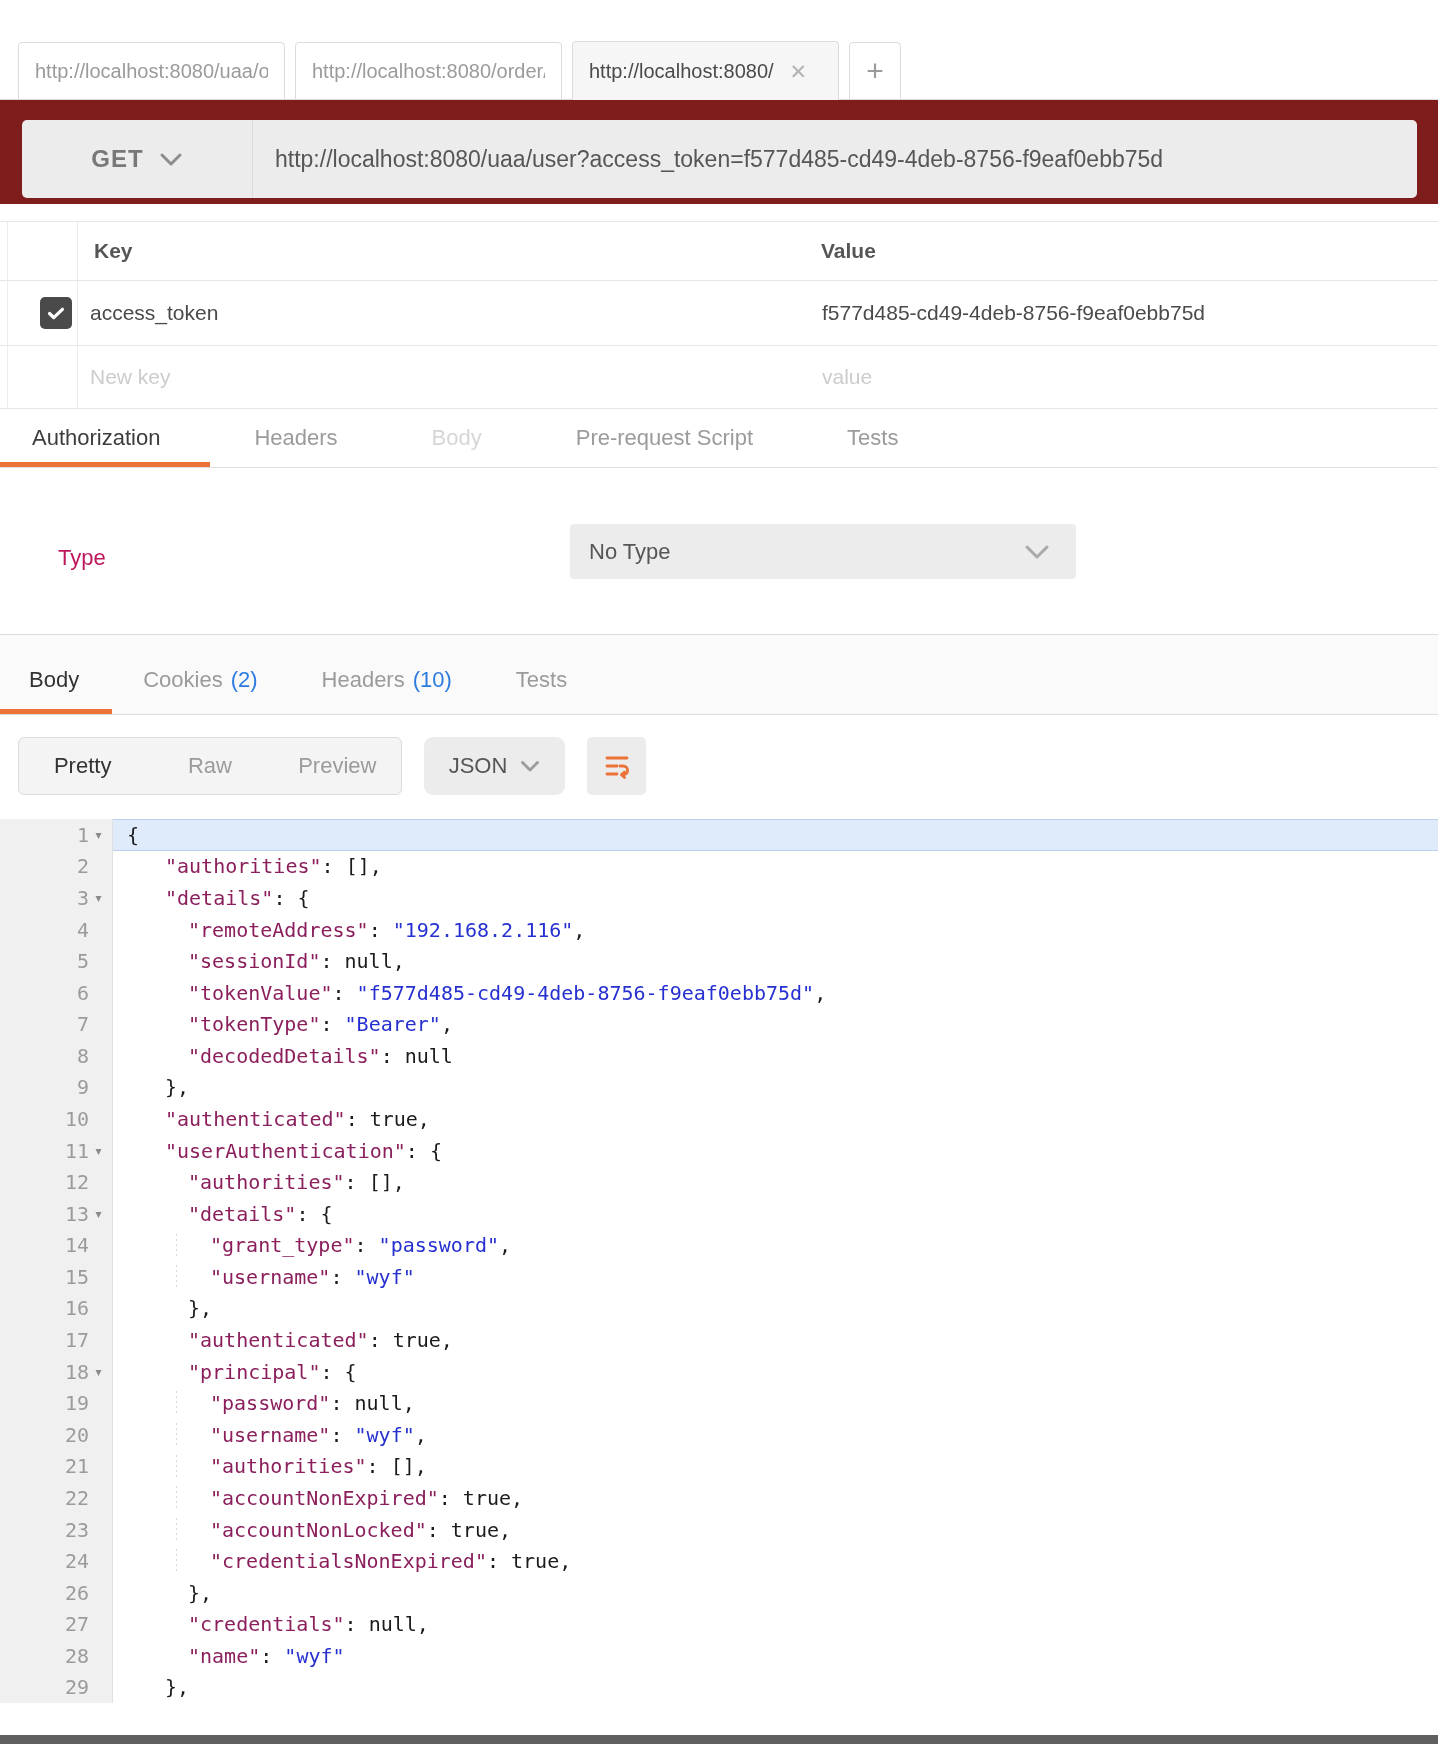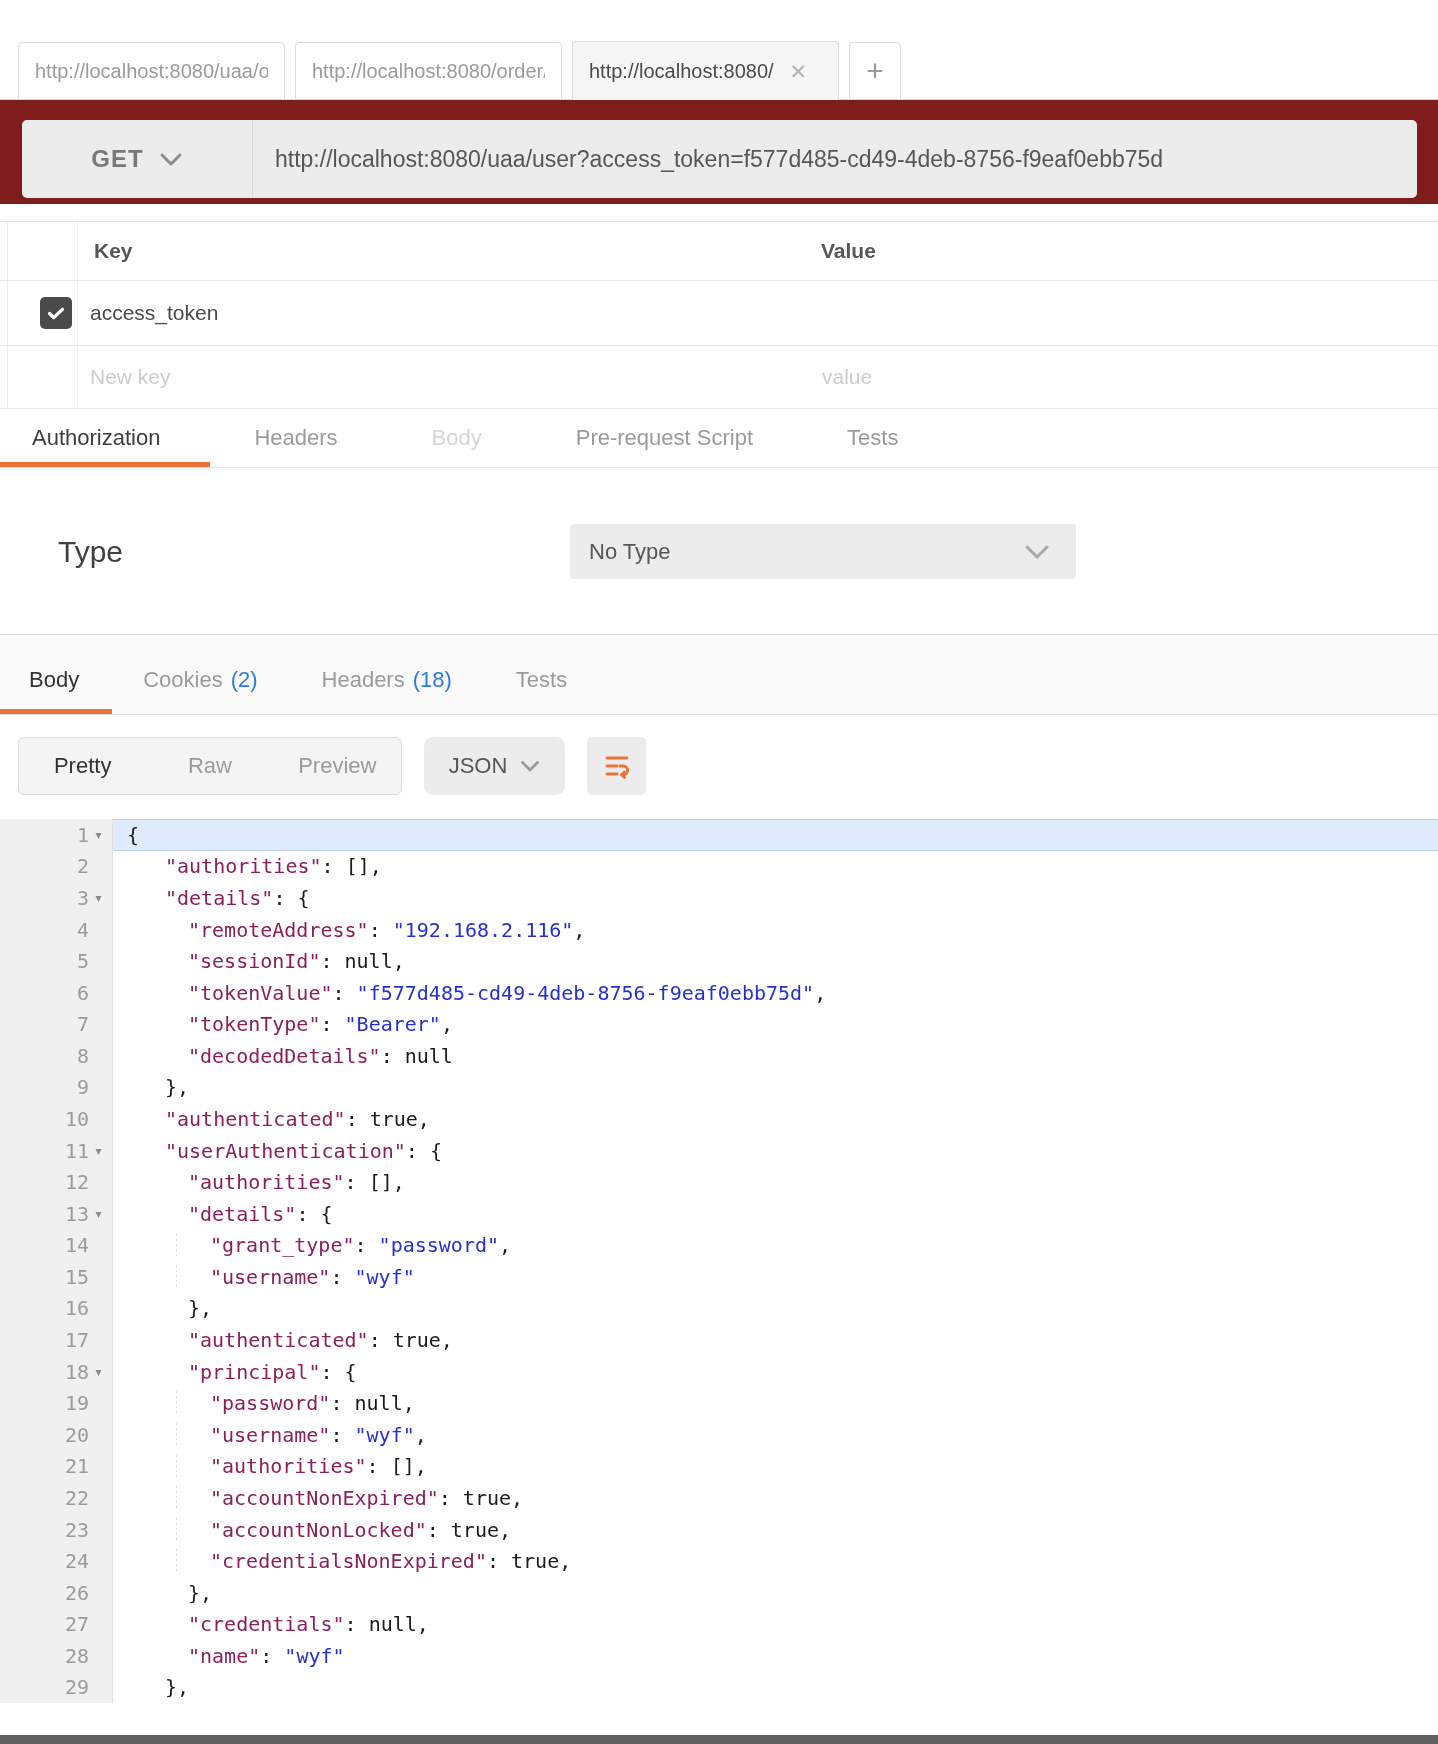--- a/index.html
+++ b/index.html
@@ -51,22 +51,22 @@
   
   .reqtabs { height: 59px; border-bottom: 1px solid #e0e0e0; display: flex; align-items: center;
     padding-left: 32px; position: relative; gap: 32px; }
   .reqtab { font-size: 22px; color: #9b9b9b; margin-right: 62px; }
   .reqtab.active { color: #3d3d3d; }
   .reqtab.dim { color: #d6d6d6; }
   .underline-req { position: absolute; left: 0; bottom: 0; width: 210px; height: 5px; background: #ED7237; }
 
   
   .authpanel { height: 166px; position: relative; background: #fff; }
-  .auth-type-label { position: absolute; left: 58px; top: 56px; height: 55px; display: flex;
-    align-items: center; font-size: 30px; color: #404040; }
+  .auth-type-label { position: absolute; left: 58px; top: 62px; height: 55px; display: flex;
+    align-items: center; font-size: 22px; color: #be185d; }
   .auth-dropdown { position: absolute; left: 570px; top: 56px; width: 506px; height: 55px;
     background: #ececec; border-radius: 4px; display: flex; align-items: center;
     padding: 0 26px 0 19px; }
   .auth-dropdown .val { flex: 1; font-size: 22px; color: #565656; }
 
   
   .resptabs { height: 81px; background: #fafafa; border-top: 1px solid #dcdcdc;
     border-bottom: 1px solid #dcdcdc; display: flex; align-items: center;
     padding: 10px 0 0 29px; position: relative; }
   .resptab { font-size: 22px; color: #9b9b9b; margin-right: 64px; }
@@ -157,20 +157,21 @@
     <div class="prow prow1">
       <div class="c0"></div>
       <div class="c1">
         <div class="checkbox">
           <svg width="22" height="22" viewBox="0 0 24 24">
               <path d="M5 12.5l4.5 4.5L19 8" stroke="#fff" stroke-width="3.6" fill="none" stroke-linecap="round" stroke-linejoin="round"></path>
             </svg>
         </div>
       </div>
       <div class="c2 cell">access_token</div>
+      <div class="c3 cell">f577d485-cd49-4deb-8756-f9eaf0ebb75d</div>
     </div>
     <div class="prow prow2">
       <div class="c0"></div>
       <div class="c1"></div>
       <div class="c2 cell placeholder">New key</div>
       <div class="c3 cell placeholder">value</div>
     </div>
   </div>
 
   <div class="reqtabs">
@@ -188,21 +189,21 @@
       <span class="val">No Type</span>
       <svg class="chev" width="26" height="16" viewBox="0 0 26 16">
           <path d="M3 3l10 10L23 3" stroke="#a9a9a9" stroke-width="3" fill="none" stroke-linecap="round" stroke-linejoin="round"></path>
         </svg>
     </div>
   </div>
 
   <div class="resptabs">
     <span class="resptab active"><span>Body</span></span>
     <span class="resptab"><span>Cookies</span><span class="count">(2)</span></span>
-    <span class="resptab"><span>Headers</span><span class="count">(18)</span></span>
+    <span class="resptab"><span>Headers</span><span class="count">(10)</span></span>
     <span class="resptab"><span>Tests</span></span>
     <div class="underline-resp"></div>
   </div>
 
   <div class="toolbar">
     <div class="modes">
       <div class="mode active">Pretty</div>
       <div class="mode">Raw</div>
       <div class="mode">Preview</div>
     </div>

